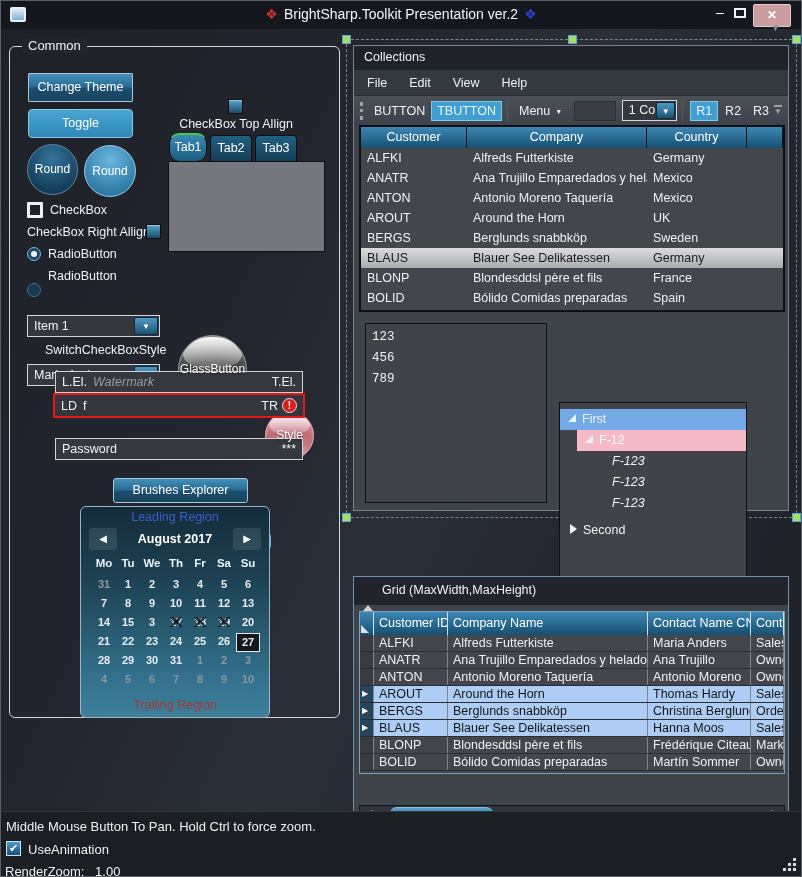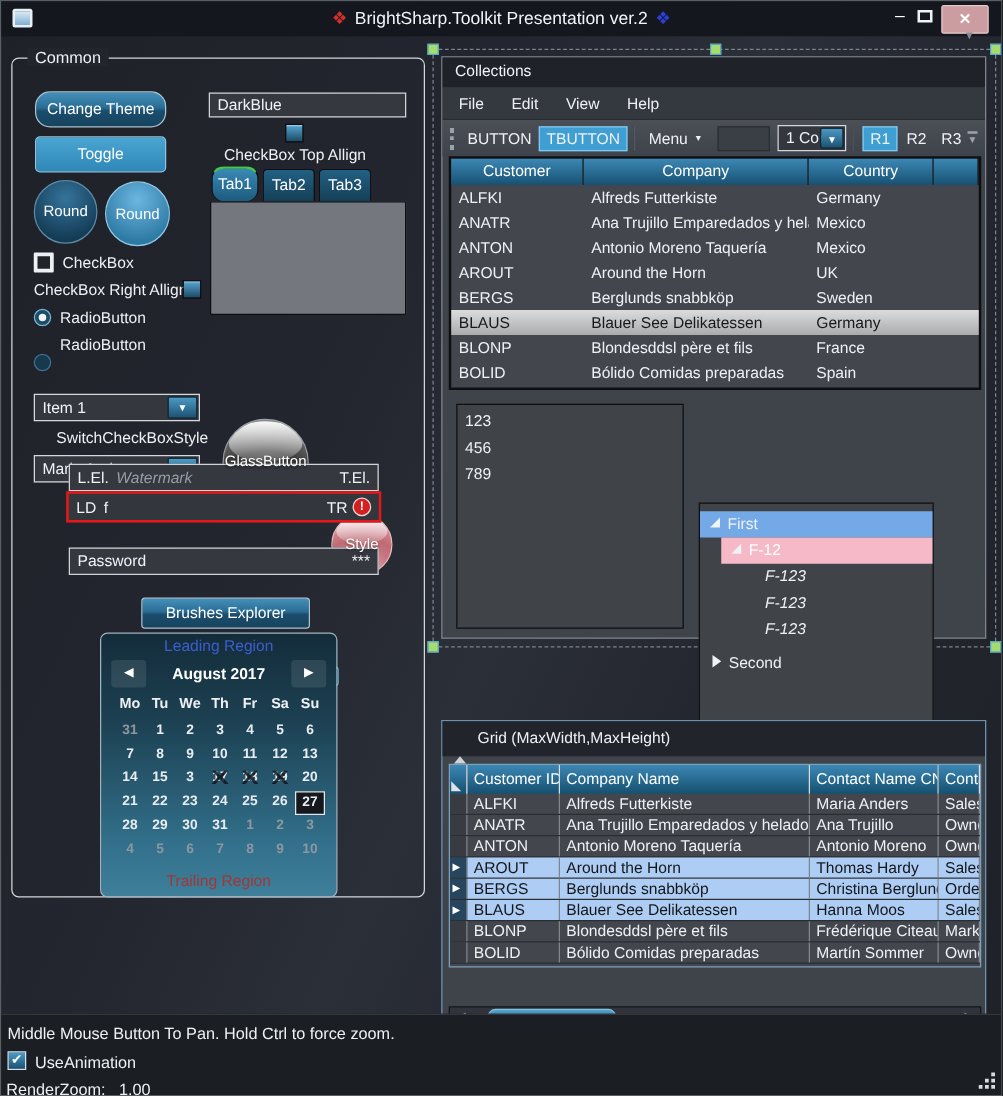--- a/index.html
+++ b/index.html
@@ -22,21 +22,21 @@
   .cap-min { position:absolute; left:708px; top:2px; width:22px; height:20px; text-align:center; line-height:18px; font-size:14px; color:#fff; }
   .cap-max { position:absolute; left:733px; top:7px; width:12px; height:10px; border:2px solid #f0f3f6; background:transparent; }
   .cap-close { position:absolute; left:752px; top:3px; width:38px; height:23px; background:#cc9da0; border:1px solid #e6c9ca;
     border-radius:2px; text-align:center; line-height:21px; color:#fff; font-size:12px; font-weight:bold; }
 
   
   .groupbox { position:absolute; left:8px; top:45px; width:331px; height:672px; border:1px solid #d4d7db; border-radius:6px; }
   .groupbox-legend { position:absolute; top:-9px; left:12px; background:#22252c; padding:0 6px; font-size:13px; }
 
   .btn-blue { background:linear-gradient(180deg,#4390ba 0%,#2a6d94 45%,#1b4d6d 55%,#17445f 100%);
-    border:1px solid #a9c6d6; border-radius:12px; text-align:center; color:#fff; }
+    border:1px solid #a9c6d6; border-radius:1px; text-align:center; color:#fff; }
   .btn-toggle { background:linear-gradient(180deg,#4aa5d2,#2f88b8); border:1px solid #8cc6e2; border-radius:4px; text-align:center; color:#fff; }
   .round-btn { border-radius:50%; text-align:center; color:#fff; font-size:12px; }
   .round-dark { background:radial-gradient(circle at 50% 28%,#35749b,#143c56 75%); border:1px solid #5e8ca6; }
   .round-light { background:radial-gradient(circle at 50% 28%,#6cb6e0,#2d7aa5 75%); border:1px solid #94cae6; }
 
   .textbox { background:#35383e; border:1px solid #d0d3d8; color:#f0f3f6; }
   .tb-inner { display:flex; align-items:center; height:100%; padding:0 6px; }
   .wm { font-style:italic; color:#969da6; margin-left:6px; }
   .grow { flex:1; }
 
@@ -118,21 +118,21 @@
   
   .dgrid { border:2px solid #0d0f12; background:#43474d; }
   .dg-header { display:grid; grid-template-columns:106px 180px 100px 1fr; height:21px; }
   .dg-header > div { background:linear-gradient(180deg,#3c87b4,#175172); border-right:1px solid #10181f;
     text-align:center; line-height:20px; font-size:12.5px; color:#fff; overflow:hidden; }
   .dg-row { display:grid; grid-template-columns:106px 180px 100px 1fr; height:20px; }
   .dg-row > div { padding-left:6px; line-height:20px; white-space:nowrap; overflow:hidden; }
   .dg-sel { background:linear-gradient(180deg,#dcdcdd,#a9abad); color:#17191c; }
 
   .listbox { background:#404449; border:1px solid #0d0f12; }
-  .lb-item { padding-left:6px; line-height:21px; }
+  .lb-item { padding-left:6px; line-height:21px;font-family:Liberation Mono, monospace; }
 
   .tree { background:#404449; border:1px solid #0d0f12; position:relative; }
   .tree-row { height:21px; line-height:21px; position:relative; white-space:nowrap; }
   .exp-open { display:inline-block; width:0; height:0; border-left:8px solid transparent; border-bottom:8px solid #f0f3f6; margin:0 6px 1px 0; }
   .exp-closed { display:inline-block; width:0; height:0; border-top:5px solid transparent; border-bottom:5px solid transparent; border-left:7px solid #f0f3f6; margin:0 6px 0 2px; }
   .tree-first { background:#74a9e8; padding-left:8px; }
   .tree-f12 { background:#f6b9c8; margin-left:17px; padding-left:8px; color:#fff; }
   .tree-leaf { padding-left:52px;font-style:italic; }
   .tree-second { padding-left:8px; }
 
@@ -177,21 +177,20 @@
     </div>
     <div class="cap-min">–</div>
     <div class="cap-max"></div>
     <div class="cap-close">✕</div>
   </div>
 
   <div class="groupbox">
     <span class="groupbox-legend">Common</span>
 
     <div class="abs btn-blue" style="left:18px; top:26px; width:105px; height:29px; line-height:27px;">Change Theme</div>
-    <div class="abs textbox" style="left:157px; top:27px; width:158px; height:20px; line-height:18px; padding-left:6px;">DarkBlue</div>
 
     <div class="abs cb-blue" style="left:218px; top:52px; width:15px; height:15px;"></div>
     <div class="abs" style="left:145px; top:70px; width:162px; text-align:center;">CheckBox Top Allign</div>
 
     <div class="abs btn-toggle" style="left:18px; top:62px; width:105px; height:29px; line-height:27px;">Toggle</div>
 
     <div class="abs" style="left:159px; top:86px; white-space:nowrap;">
       <span class="tab tab-sel">Tab1</span><span class="tab tab-un">Tab2</span><span class="tab tab-un">Tab3</span>
     </div>
     <div class="abs tab-content" style="left:158px; top:114px; width:157px; height:91px;"></div>

